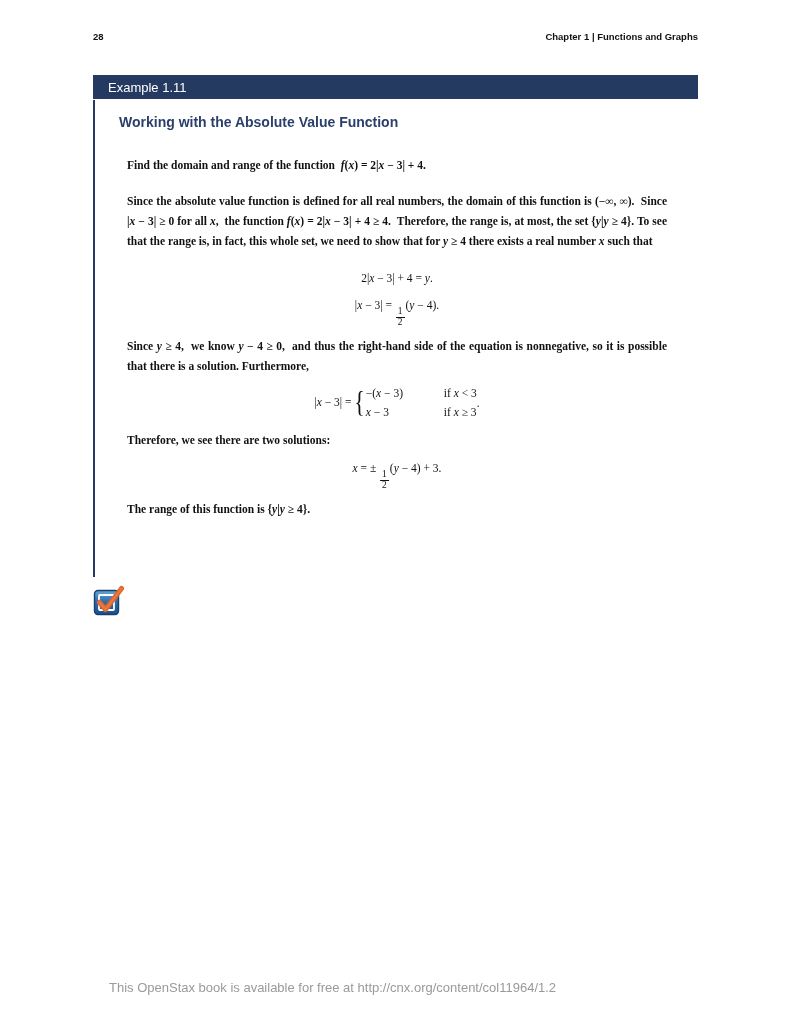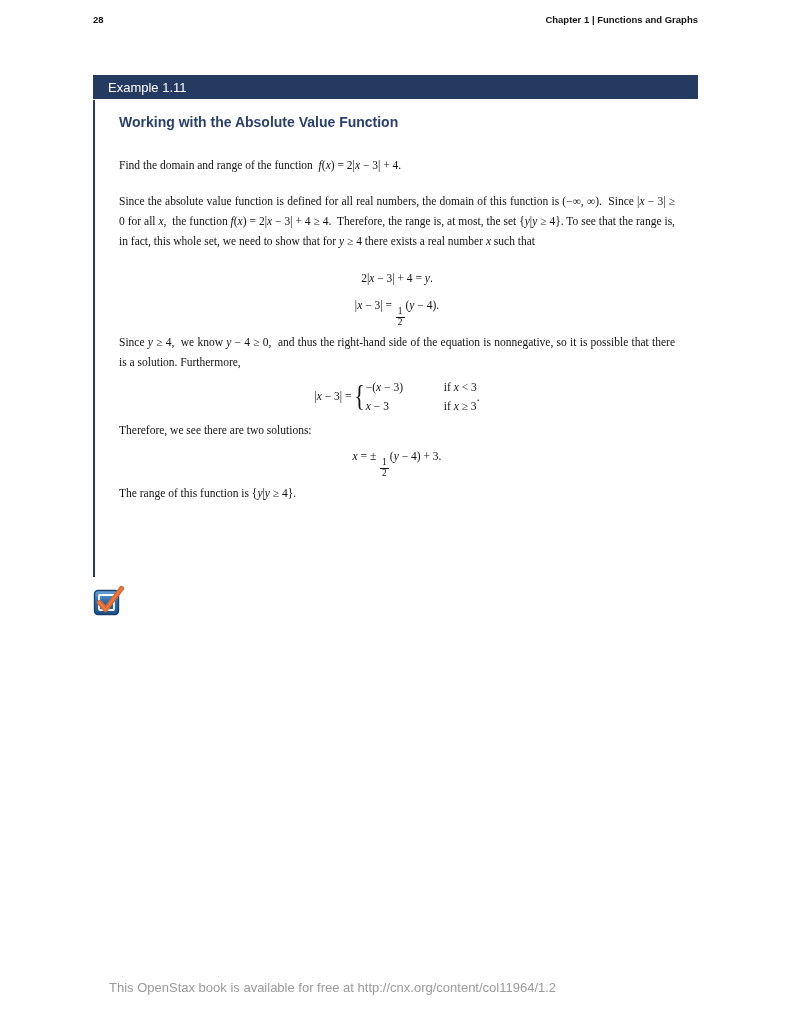--- a/index.html
+++ b/index.html
@@ -11,21 +11,21 @@
     background: #ffffff;
     font-family: "Liberation Serif", serif;
     color: #111111;
     overflow: hidden;
   }
   
   .running-header {
     position: absolute;
     left: 93px;
     right: 93px;
-    top: 14px;
+    top: 31px;
     display: flex;
     justify-content: space-between;
     font-family: "Liberation Sans", sans-serif;
     font-size: 9.5px;
     font-weight: bold;
     color: #111111;
   }
   
   .example-banner {
     position: absolute;
@@ -67,21 +67,22 @@
   }
   .solution-heading {
     font-family: "Liberation Sans", sans-serif;
     font-size: 12.5px;
     font-weight: bold;
     color: var(--heading-blue, #2a3f6b);
     margin: 17px 0 10px 0;
   }
   .content p.body-text {
     text-align: justify;
-    margin: 0;
+    margin: 8px;
+    font-weight: bold;
   }
   .content p.intro { margin-bottom: 16px; text-align: left; }
   .equation {
     text-align: center;
     margin: 17px 0 7px 0;
   }
   .equation.tall { margin: 6px 0 4px 0; }
   
   .frac {
     display: inline-flex;

